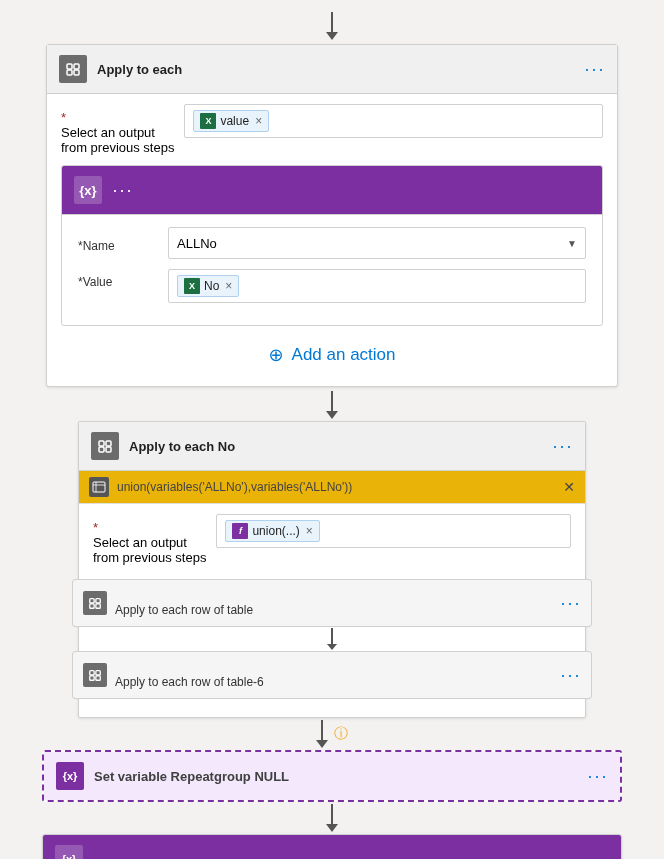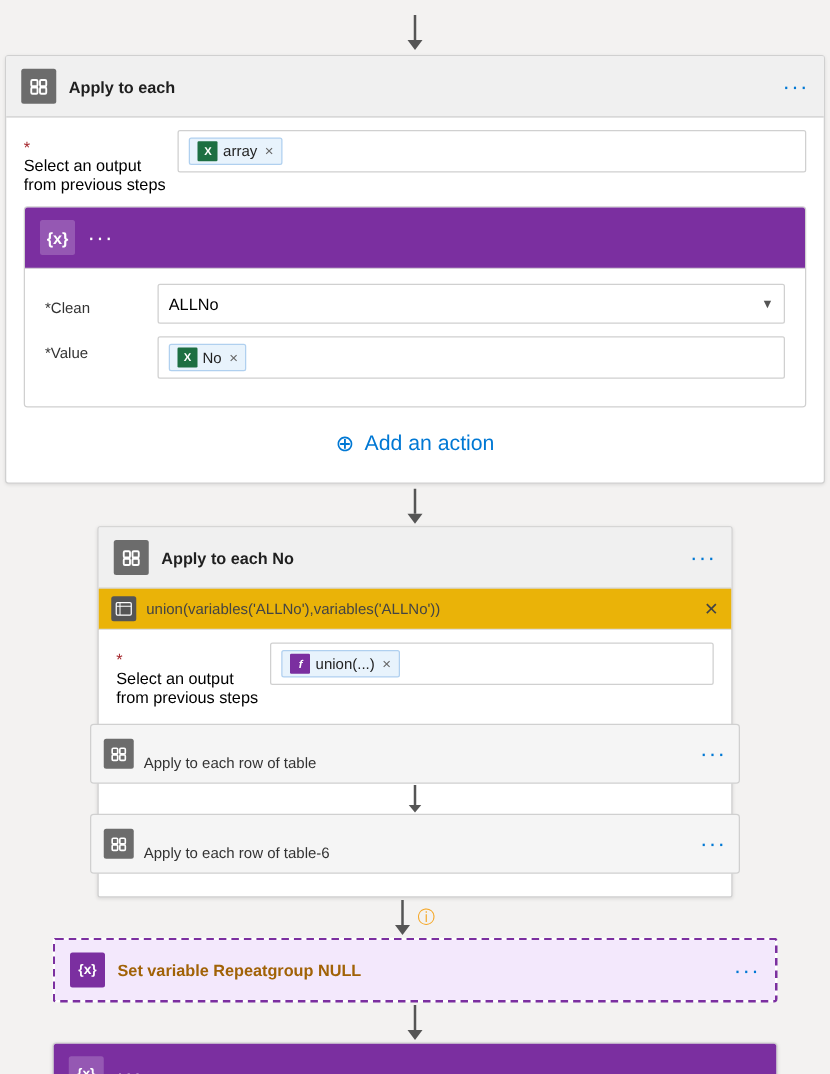--- a/index.html
+++ b/index.html
@@ -223,21 +223,21 @@
     }
 
     .sub-title {
       flex: 1;
       font-size: 12px;
       color: #333;
       margin-top: 14px;
     }
 
     .outer-apply-each {
-      width: 656px;
+      width: 572px;
     }
 
     .outer-block-body {
       padding: 10px 14px 14px;
     }
 
     
     .apply-no-card {
       width: 508px;
       background: #fff;
@@ -373,37 +373,37 @@
     <div class="outer-block-body">
 
       <div class="field-row">
         <div class="field-multiline-label">
           <span style="color:#a4262c; display:inline">* </span>
             <span>Select an output<br>from previous steps</span>
         </div>
         <div class="field-input">
           <div class="token-tag">
             <div class="token-icon-excel">X</div>
-            <span>array</span>
+            <span>value</span>
             <span class="token-close">×</span>
           </div>
         </div>
       </div>
 
       <div class="inner-block">
         <div class="block-header" style="background:#7B2FA0; border-radius: 2px 2px 0 0;">
           <div class="block-icon" style="background: rgba(255,255,255,0.2);">
             <span style="color:white; font-size:13px; font-weight:bold;">{x}</span>
           </div>
           <span class="block-menu block-menu-white">···</span>
         </div>
         <div class="block-body">
 
           <div class="select-row">
-            <span class="field-label">*Clean</span>
+            <span class="field-label">*Name</span>
             <div class="select-input">
               <span>ALLNo</span>
               <span class="chevron-down">▼</span>
             </div>
           </div>
 
           <div class="field-row">
             <span class="field-label">*Value</span>
             <div class="field-input">
               <div class="token-tag">
@@ -519,21 +519,21 @@
       <div class="arrow-down"></div>
     </div>
     <span class="warning-icon">ⓘ</span>
   </div>
 
   <div class="set-var-block">
     <div class="set-var-header">
       <div class="block-icon" style="background:#7B2FA0;">
         <span style="color:white; font-size:11px; font-weight:bold;">{x}</span>
       </div>
-      <span class="block-title" style="color:#a16207;">Set variable Repeatgroup NULL</span>
+      <span class="block-title" style="color:#404040;">Set variable Repeatgroup NULL</span>
       <span class="block-menu">···</span>
     </div>
   </div>
 
   <div class="connector-arrow">
     <div class="connector-line"></div>
     <div class="arrow-down"></div>
   </div>
 
   <div class="set-var-block2">

